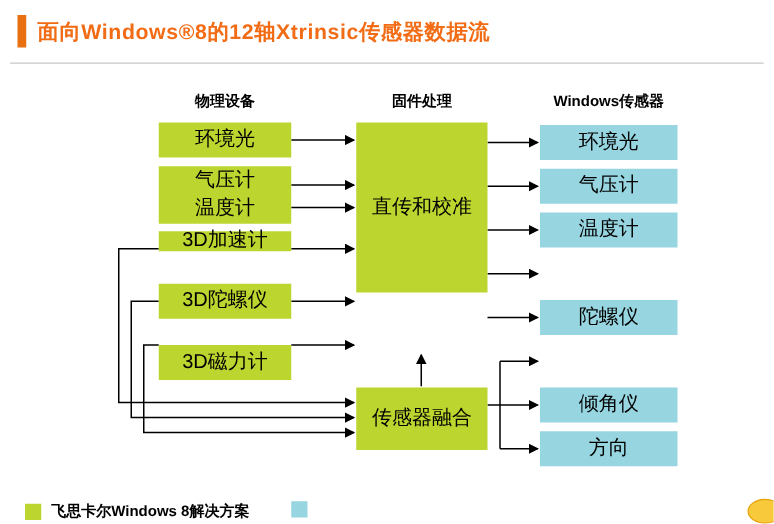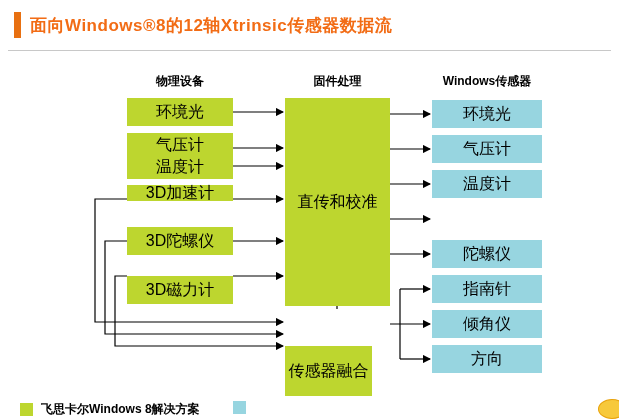--- a/index.html
+++ b/index.html
@@ -24,22 +24,22 @@
     line-height:1.35;
   }
   .green{background:#BDD62F;}
   .cyan{background:#97D5E0;}
   .pbox{left:127px;width:106px;}
   .pb0{top:98px;height:28px;}
   .pb1{top:133px;height:46px;}
   .pb2{top:185px;height:16px;}
   .pb3{top:227px;height:28px;}
   .pb4{top:276px;height:28px;}
-  .mid-big{left:285px;width:105px;top:98px;height:208px;}
-  .mid-small{left:285px;width:87px;top:310px;height:50px;margin-top:36px;}
+  .mid-big{left:285px;width:105px;top:98px;height:136px;}
+  .mid-small{left:285px;width:105px;top:310px;height:50px;}
   .rbox{left:432px;width:110px;height:28px;}
   .rb0{top:100px;} .rb1{top:135px;} .rb2{top:170px;} .rb3{top:205px;}
   .rb4{top:240px;} .rb5{top:275px;} .rb6{top:310px;} .rb7{top:345px;}
   
   .connectors{position:absolute;top:0;left:0;width:619px;height:419px;z-index:1;pointer-events:none;}
   .connectors line,.connectors polyline{stroke:#000;stroke-width:1.2;fill:none;}
   
   .legend-item{position:absolute;top:381px;display:flex;align-items:center;font-weight:bold;font-size:12px;margin-top:20px;}
   .li1{left:20px;}
   .li2{left:233px;}
@@ -103,21 +103,20 @@
   <div class="box green pbox pb3">3D陀螺仪</div>
   <div class="box green pbox pb4">3D磁力计</div>
 
   <div class="box green mid-big">直传和校准</div>
   <div class="box green mid-small">传感器融合</div>
 
   <div class="box cyan rbox rb0">环境光</div>
   <div class="box cyan rbox rb1">气压计</div>
   <div class="box cyan rbox rb2">温度计</div>
   <div class="box cyan rbox rb4">陀螺仪</div>
-  <div class="box cyan rbox rb5">指南针</div>
   <div class="box cyan rbox rb6">倾角仪</div>
   <div class="box cyan rbox rb7">方向</div>
 
   <div class="legend-item li1">
     <span class="swatch sw-green"></span>
     <span>飞思卡尔Windows 8解决方案</span>
   </div>
   <div class="legend-item li2">
     <span class="swatch sw-cyan"></span>
   </div>

